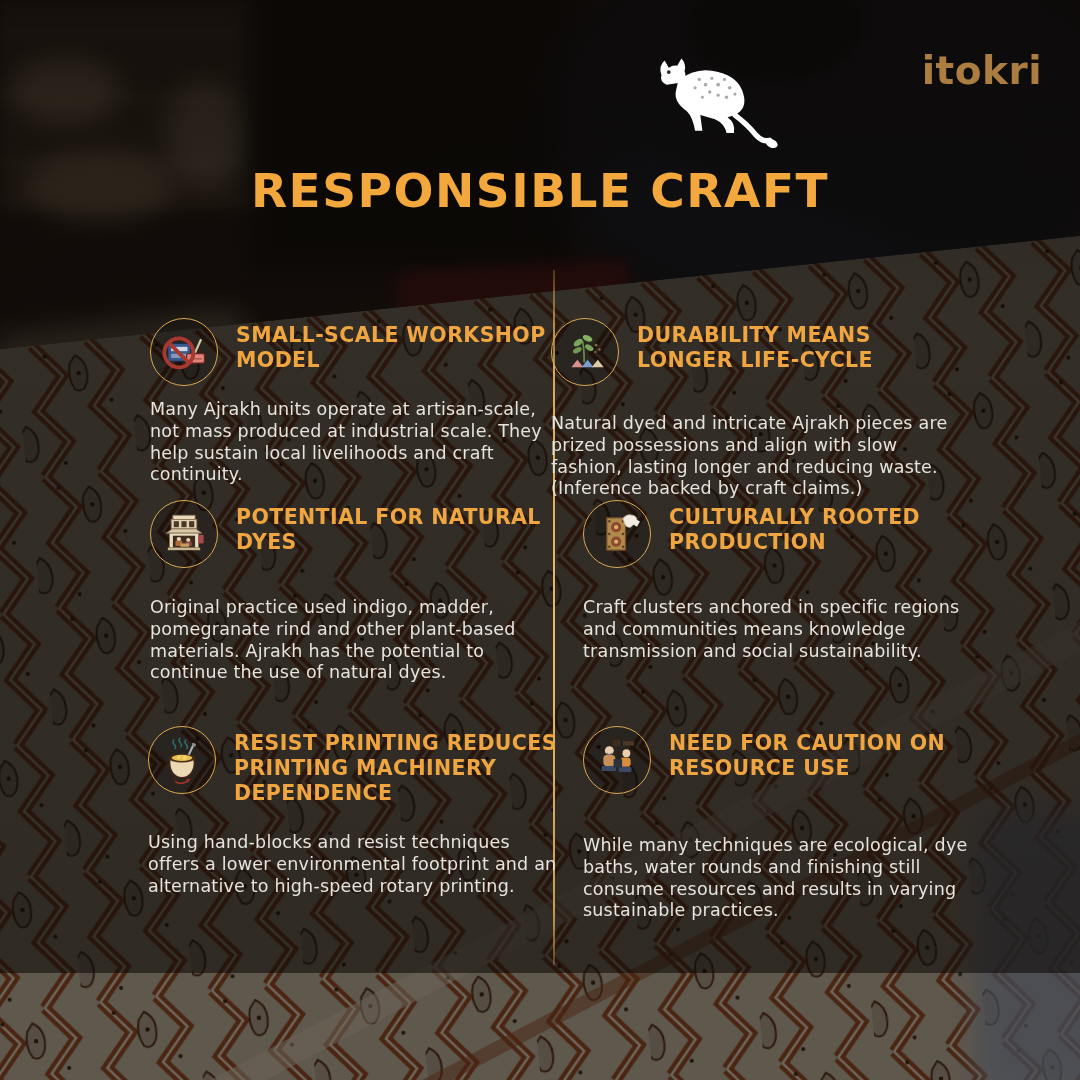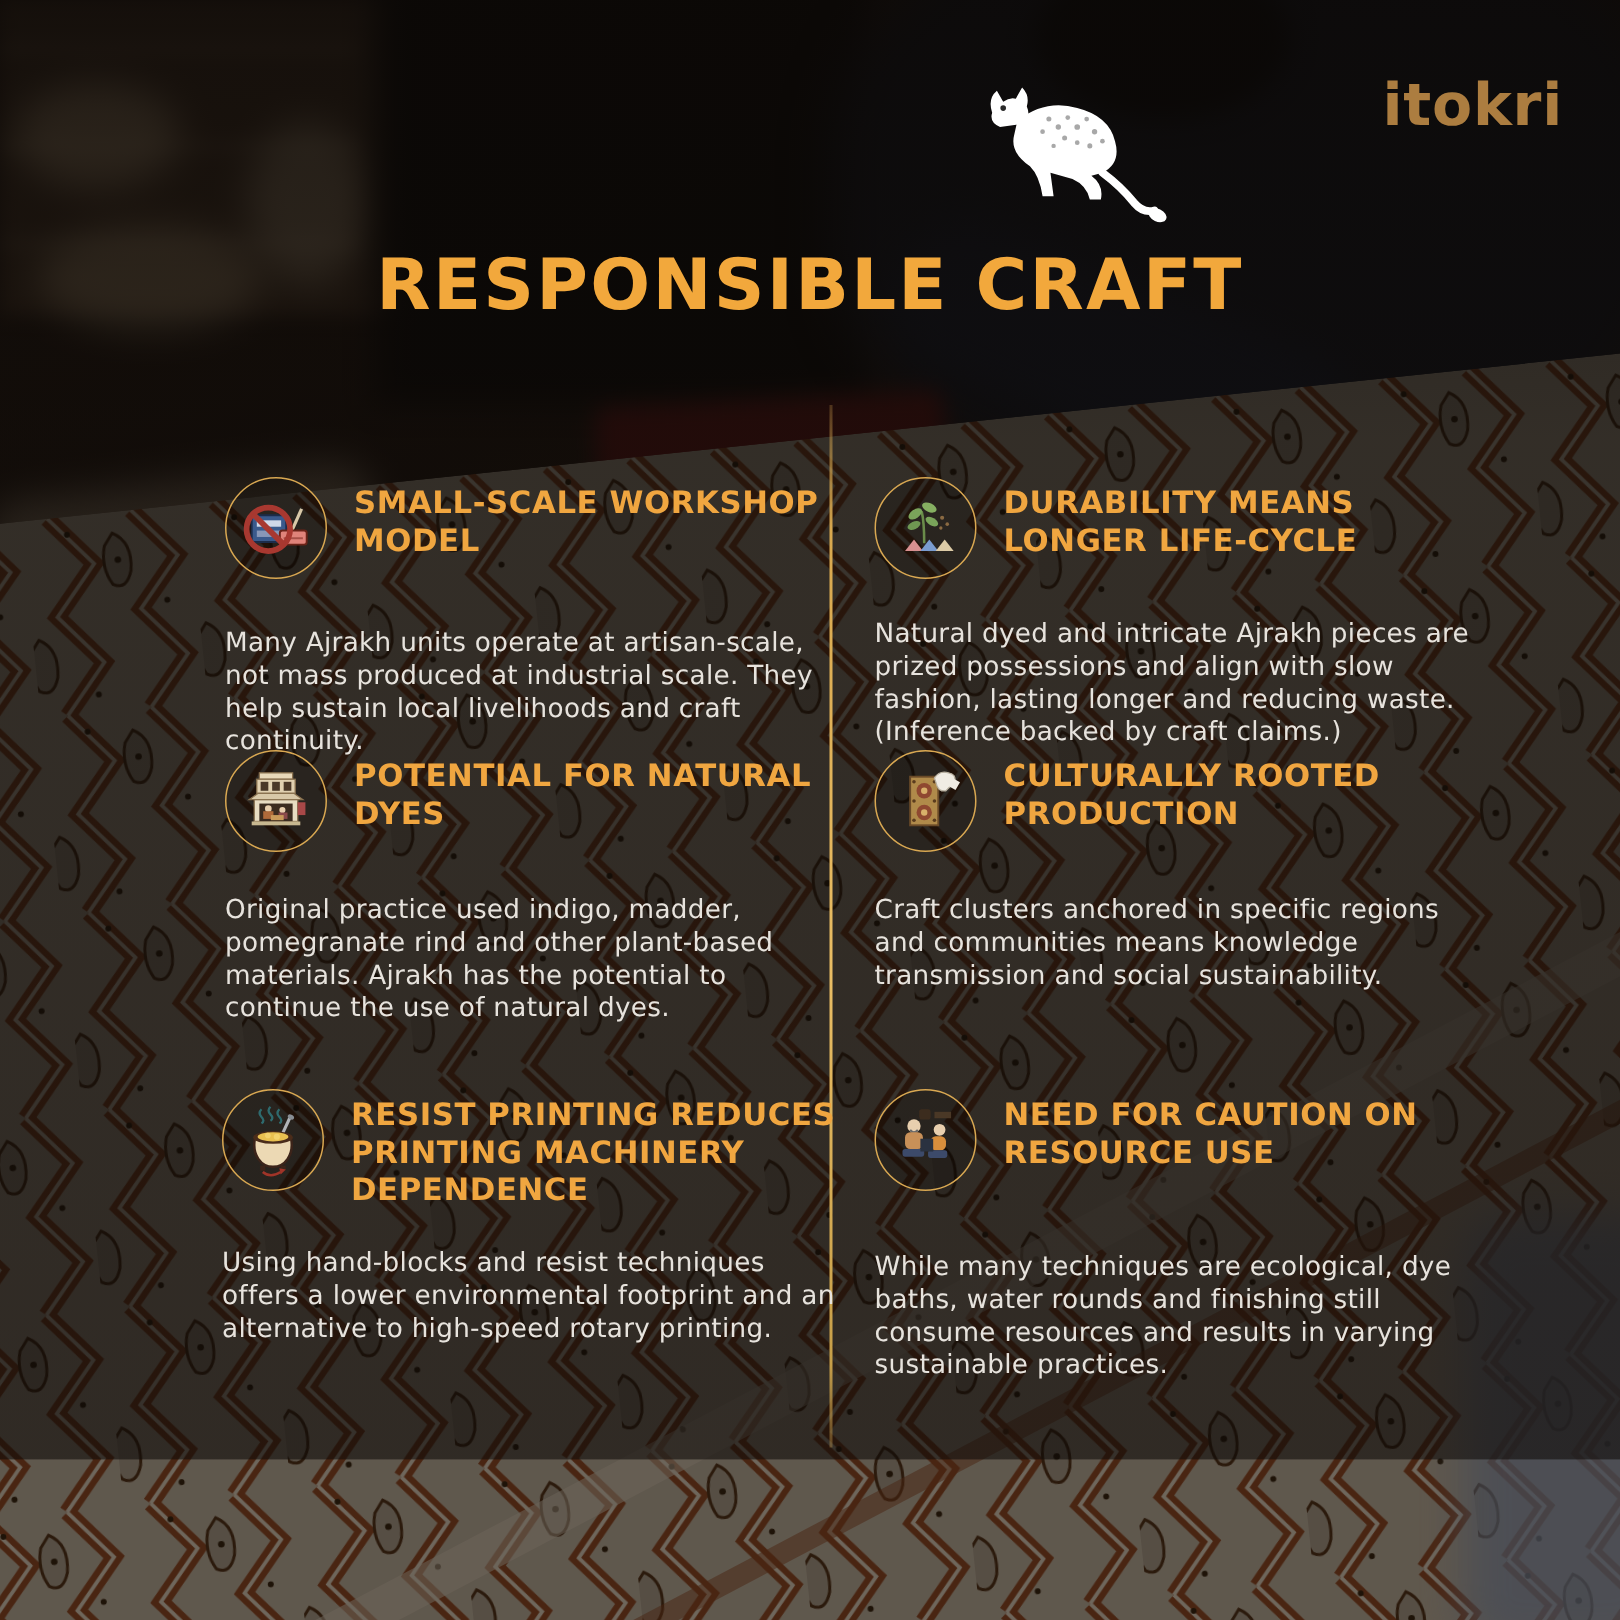--- a/index.html
+++ b/index.html
@@ -35,22 +35,22 @@
   .cat{left:645px;top:50px;width:140px;height:105px;z-index:12;}
   .divider{left:553px;top:270px;width:2px;height:695px;z-index:10;
            background:linear-gradient(to bottom,rgba(222,172,84,.25),#d8a84e 12%,#e9bd64 55%,#c79f48 92%,rgba(222,172,84,.3));}
   .card{position:absolute;z-index:10;}
   .row{display:flex;align-items:flex-start;gap:18px;justify-content:space-between;}
   .icon-wrap{width:68px;height:68px;flex:0 0 68px;border:1.6px solid #d9a852;border-radius:50%;
              display:flex;align-items:center;justify-content:center;background:rgba(0,0,0,.18);box-sizing:border-box;}
   .icon-wrap svg{width:58px;height:58px;}
   h3{margin:0;padding-top:5px;color:#f0a640;font-size:20.5px;line-height:25px;letter-spacing:.4px;font-weight:bold;text-transform:uppercase;}
   .body{margin:0;color:#e7e3dd;font-size:17.5px;line-height:21.8px;letter-spacing:.2px;}
-  .s1{left:150px;top:318px;width:408px;} .s1 .body{margin-top:33px;}
-  .s2{left:583px;top:318px;width:402px;} .s2 .body{margin-top:27px;}
+  .s1{left:150px;top:318px;width:408px;} .s1 .body{margin-top:13px;}
+  .s2{left:551px;top:318px;width:402px;} .s2 .body{margin-top:27px;}
   .s3{left:150px;top:500px;width:408px;} .s3 .body{margin-top:29px;}
   .s4{left:583px;top:500px;width:402px;} .s4 .body{margin-top:29px;}
   .s5{left:148px;top:726px;width:410px;} .s5 .body{margin-top:26px;}
   .s6{left:583px;top:726px;width:402px;} .s6 .body{margin-top:41px;}
 </style>
 </head>
 <body>
 
 <div class="canvas">
 

